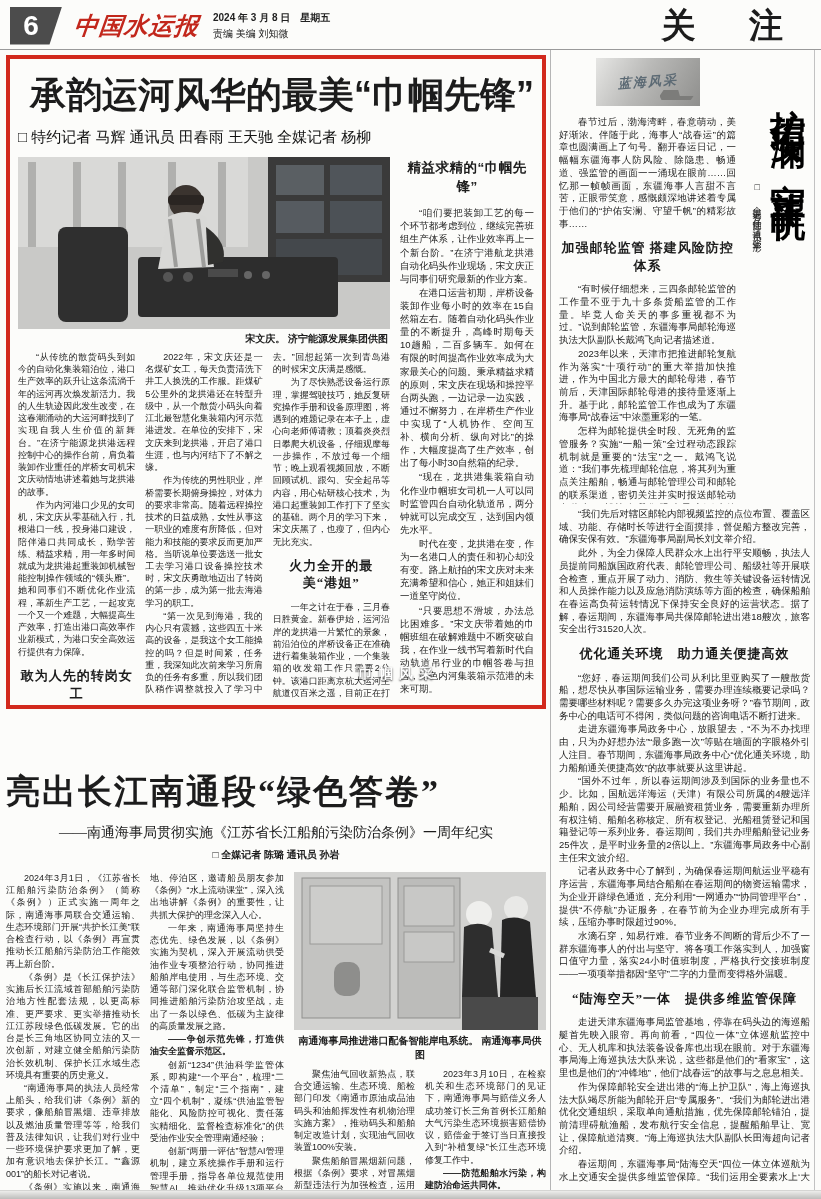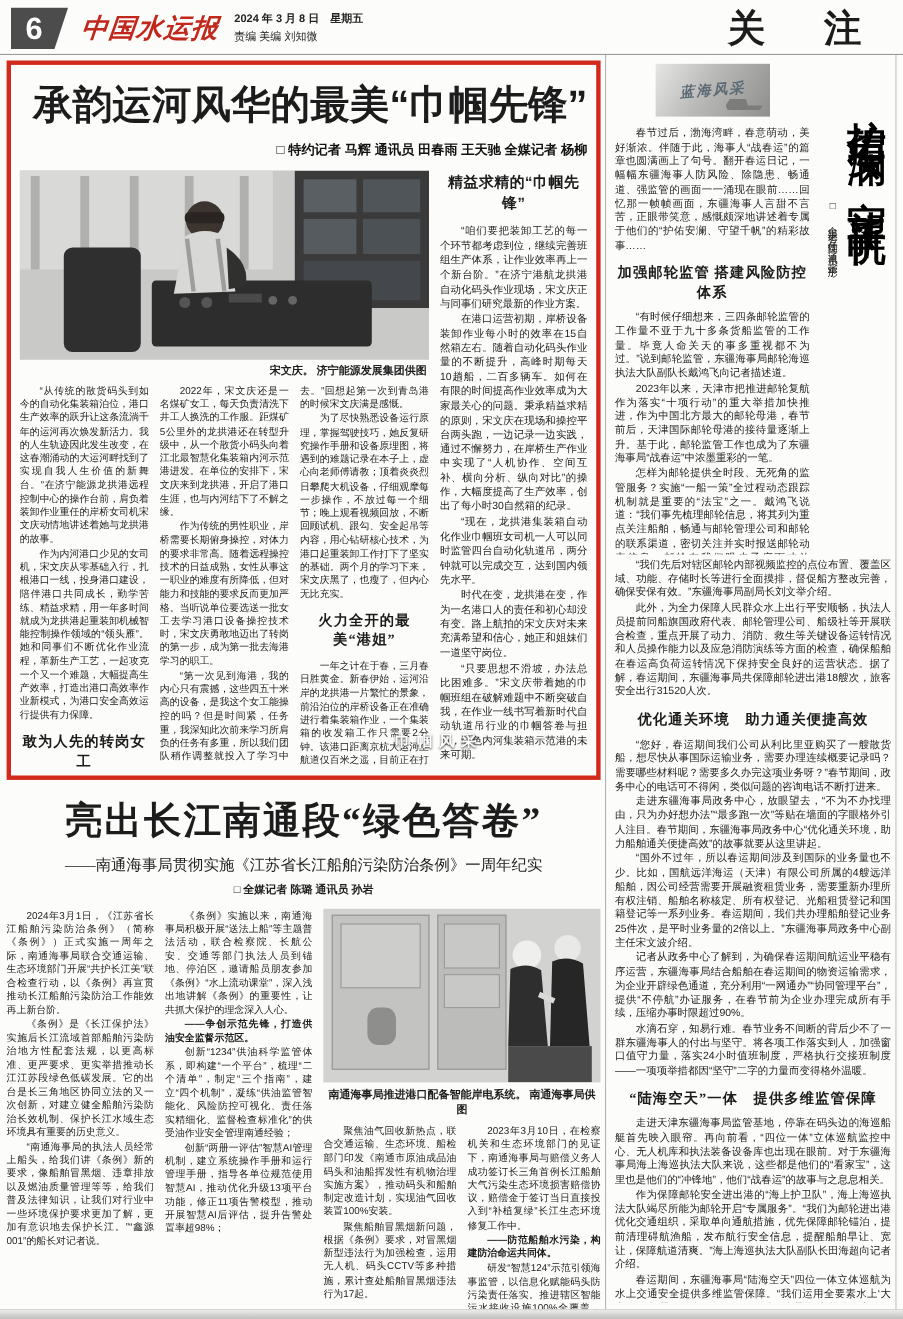--- a/index.html
+++ b/index.html
@@ -24,21 +24,21 @@
   
   .content { display:flex; padding:0 6px; }
   .left-zone { width:540px; }
   .right-zone { flex:1; border-left:1px solid #b5b5b5; border-right:1px solid #c2c2c2;
     margin-left:4px; padding:2px 4px 0 8px; }
   
   .redbox { border:4px solid #d2291d; margin-top:5px; padding:4px 8px 8px;
     height:654px; position:relative; overflow:hidden; }
   .a1-headline { font-size:36px; font-weight:bold; text-align:right; letter-spacing:0px;
     margin:8px 0 8px; white-space:nowrap; }
-  .a1-byline { text-align:right; font-size:12px; font-weight:bold; margin-bottom:10px; color:#111; }
+  .a1-byline { text-align:left; font-size:15px; font-weight:normal; margin-bottom:10px; color:#111; }
   .a1-grid { display:flex; gap:10px; }
   .a1-left { width:372px; }
   .a1-right { flex:1; overflow:hidden; height:556px; }
   .photo1 { height:172px; background:#cfcfcd; position:relative; overflow:hidden; }
   .caption { font-size:10px; font-weight:bold; text-align:right; padding:3px 2px 5px; }
   .cols3 { column-count:3; column-gap:10px; height:352px; overflow:hidden;
     font-size:9px; line-height:1.36; text-align:justify; }
   .cols3 p, .a1-right p, .a2cols p, .a2colsB p, .rz p { margin:0 0 1px; text-indent:2em; text-align:justify; }
   .colhead { font-size:13px; font-weight:bold; text-align:center; margin:9px 0; text-indent:0;
     letter-spacing:1px; column-span:none;font-family:Liberation Serif, serif; }
@@ -51,21 +51,21 @@
       radial-gradient(circle at 16% 65%, #d8d8d8 0 8px, transparent 9px),
       radial-gradient(circle at 27% 40%, #c9c9c9 0 8px, transparent 9px),
       radial-gradient(circle at 36% 60%, #d2d2d2 0 7px, transparent 8px),
       radial-gradient(circle at 94% 50%, #e8e8e8 0 12px, transparent 13px),
       linear-gradient(90deg,#9b9b9b,#6b6b6b 45%,#585858);
     color:#fff; display:flex; align-items:center; justify-content:center;
     font-size:14px; font-weight:bold; letter-spacing:6px; text-shadow:0 1px 2px #333; }
   
   .article2 { padding-top:14px; }
   .a2-headline { font-family:"Liberation Serif", serif; font-weight:bold; font-size:34px;
-    text-align:center; letter-spacing:2px; white-space:nowrap; }
+    text-align:left; letter-spacing:2px; white-space:nowrap;margin-top:46px; }
   .a2-subtitle { text-align:center; font-size:14px; font-weight:normal;
     font-family:"Liberation Serif", serif; margin:9px 0 6px; }
   .a2-byline { text-align:center; font-size:10px; font-weight:bold; margin-bottom:10px; }
   .a2-body { display:flex; gap:10px; height:366px; overflow:hidden; }
   .a2cols { width:278px; column-count:2; column-gap:10px; font-size:9px; line-height:1.36; overflow:hidden; }
   .a2-right { flex:1; }
   .photo2 { height:158px; background:#d6d6d4; position:relative; overflow:hidden; }
   .caption2 { font-size:10px; font-weight:bold; text-align:center; padding:4px 0 6px; }
   .a2colsB { column-count:2; column-gap:10px; height:176px; overflow:hidden;
     font-size:9px; line-height:1.36; }
@@ -177,20 +177,21 @@
       <section class="article2">
         <h2 class="a2-headline">亮出长江南通段“绿色答卷”</h2>
         <div class="a2-subtitle">——南通海事局贯彻实施《江苏省长江船舶污染防治条例》一周年纪实</div>
         <div class="a2-byline">□ 全媒记者 陈璐 通讯员 孙岩</div>
         <div class="a2-body">
           <div class="a2cols">
               <p>2024年3月1日，《江苏省长江船舶污染防治条例》（简称《条例》）正式实施一周年之际，南通海事局联合交通运输、生态环境部门开展“共护长江美”联合检查行动，以《条例》再宣贯推动长江船舶污染防治工作能效再上新台阶。</p>
               <p>《条例》是《长江保护法》实施后长江流域首部船舶污染防治地方性配套法规，以更高标准、更严要求、更实举措推动长江江苏段绿色低碳发展。它的出台是长三角地区协同立法的又一次创新，对建立健全船舶污染防治长效机制、保护长江水域生态环境具有重要的历史意义。</p>
               <p>“南通海事局的执法人员经常上船头，给我们讲《条例》新的要求，像船舶冒黑烟、违章排放以及燃油质量管理等等，给我们普及法律知识，让我们对行业中一些环境保护要求更加了解，更加有意识地去保护长江。”“鑫源001”的船长对记者说。</p>
               <p>《条例》实施以来，南通海事局积极开展“送法上船”等主题普法活动，联合检察院、长航公安、交通等部门执法人员到锚地、停泊区，邀请船员朋友参加《条例》“水上流动课堂”，深入浅出地讲解《条例》的重要性，让共抓大保护的理念深入人心。</p>
+              <p>一年来，南通海事局坚持生态优先、绿色发展，以《条例》实施为契机，深入开展流动供受油作业专项整治行动，协同推进船舶岸电使用，与生态环境、交通等部门深化联合监管机制，协同推进船舶污染防治攻坚战，走出了一条以绿色、低碳为主旋律的高质量发展之路。</p>
               <p class="leadin">——争创示范先锋，打造供油安全监督示范区。</p>
               <p>创新“1234”供油科学监管体系，即构建“一个平台”，梳理“二个清单”，制定“三个指南”，建立“四个机制”，凝练“供油监管智能化、风险防控可视化、责任落实精细化、监督检查标准化”的供受油作业安全管理南通经验；</p>
               <p>创新“两册一评估”智慧AI管理机制，建立系统操作手册和运行管理手册，指导各单位规范使用智慧AI，推动优化升级13项平台功能，修正11项告警模型，推动开展智慧AI后评估，提升告警处置率超98%；</p>
             </div>
           <div class="a2-right">
             <div class="photo2">
               <svg width="252" height="158" viewBox="0 0 252 158">
                 <rect width="252" height="158" fill="#d2d2d0"></rect>
                 <rect x="8" y="6" width="88" height="140" fill="#c3c3c1" stroke="#8f8f8d"></rect>
                 <rect x="16" y="14" width="72" height="58" fill="#cdcdcb" stroke="#9a9a98"></rect>

